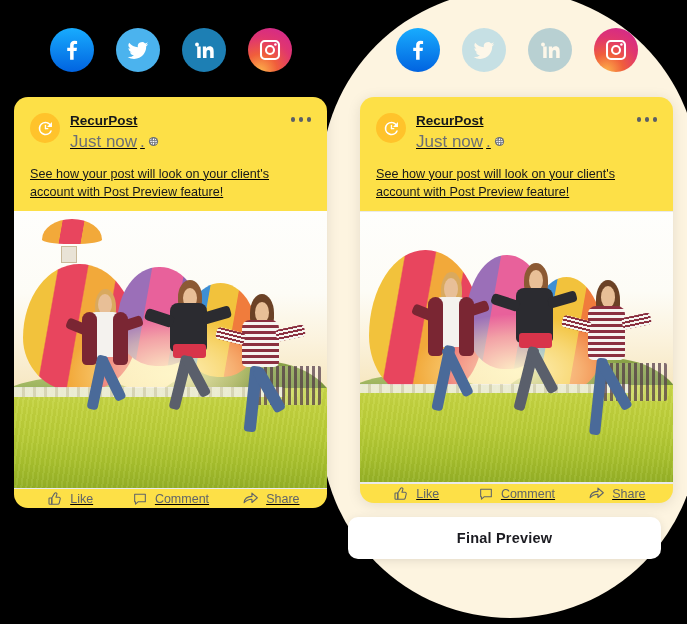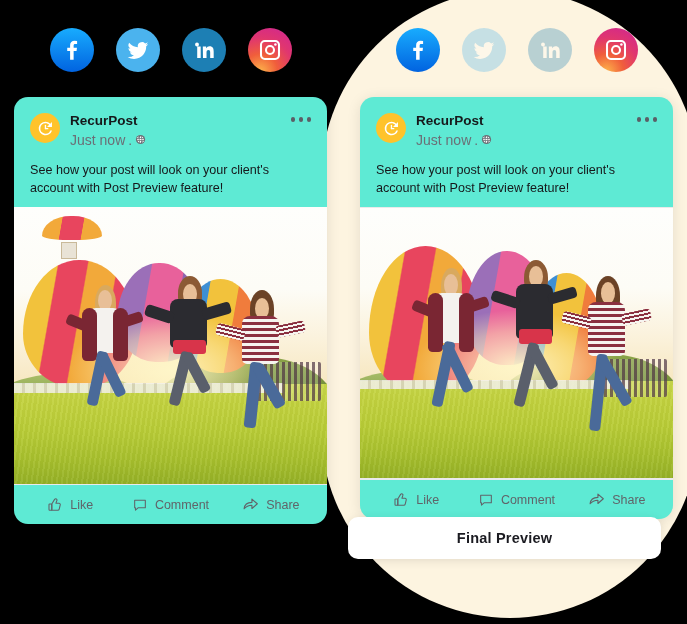--- a/index.html
+++ b/index.html
@@ -45,38 +45,39 @@
   .sicon svg{display:block;}
   .ic-fb{background:linear-gradient(180deg,#18ACFE 0%,#0163E0 100%);}
   .ic-tw{background:#4BB3EE;}
   .ic-li{background:#1D7FB4;}
   .ic-ig{background:radial-gradient(circle at 28% 98%,#FDB24A 0%,#F05E3B 32%,#E0366F 62%,#D92E7F 78%,#C32AA3 100%);}
   .faded{opacity:.30;}
 
   
   .card{
     position:absolute;top:97px;width:313px;
-    background:#5eead4;
+    background:#fde047;
     border-radius:14px;
     box-shadow:0 2px 14px rgba(0,0,0,.10);
     overflow:hidden;
+    text-decoration:underline;
   }
   .card.left{left:14px;}
   .card.right{left:360px;}
 
   .card-head{display:flex;align-items:flex-start;padding:16px 16px 0 16px;}
   .avatar{
     width:30px;height:30px;border-radius:50%;
     background:#FFC32B;
     display:flex;align-items:center;justify-content:center;
     flex:0 0 auto;
   }
   .head-txt{margin-left:10px;flex:1 1 auto;min-width:0;}
   .brand{font-size:13.5px;font-weight:bold;color:#16181B;line-height:1.15;}
-  .meta{font-size:14px;color:#6B6F76;line-height:1.3;margin-top:2px;display:flex;align-items:center;gap:3px;}
+  .meta{font-size:17px;color:#6B6F76;line-height:1.3;margin-top:2px;display:flex;align-items:center;gap:3px;}
   .dots{display:flex;gap:3.5px;align-items:center;padding-top:4px;flex:0 0 auto;cursor:pointer;}
   .dots i{width:4.5px;height:4.5px;border-radius:50%;background:#5B5F66;display:block;}
 
   .post-text{
     padding:12px 16px 10px 16px;
     font-size:12.6px;line-height:1.45;color:#16181B;
   }
 
   
   .photo{position:relative;width:100%;overflow:hidden;background:#fff;}
@@ -125,21 +126,21 @@
 
   
   .girl{position:absolute;}
   .g-head{position:absolute;border-radius:50%;background:#E8BF97;}
   .g-hair{position:absolute;border-radius:50% 50% 40% 40%;}
   .g-top{position:absolute;border-radius:8px 8px 5px 5px;}
   .g-leg{position:absolute;background:#4A6A99;border-radius:4px;}
   .g-arm{position:absolute;border-radius:4px;}
 
   
-  .actions{display:flex;align-items:center;border-top:1px solid #E9EAEC;padding:11px 6px;}
+  .actions{display:flex;align-items:center;border-top:1px solid #E9EAEC;padding:1px 6px;}
   .act{flex:1 1 0;display:flex;align-items:center;justify-content:center;gap:7px;
        font-size:12.5px;color:#606469;cursor:pointer;}
   .act svg{display:block;}
 
   
   .pbtn{
     position:absolute;top:517px;width:313px;height:42px;
     background:#FFFFFF;border-radius:10px;
     box-shadow:0 2px 10px rgba(0,0,0,.10);
     display:flex;align-items:center;justify-content:center;

